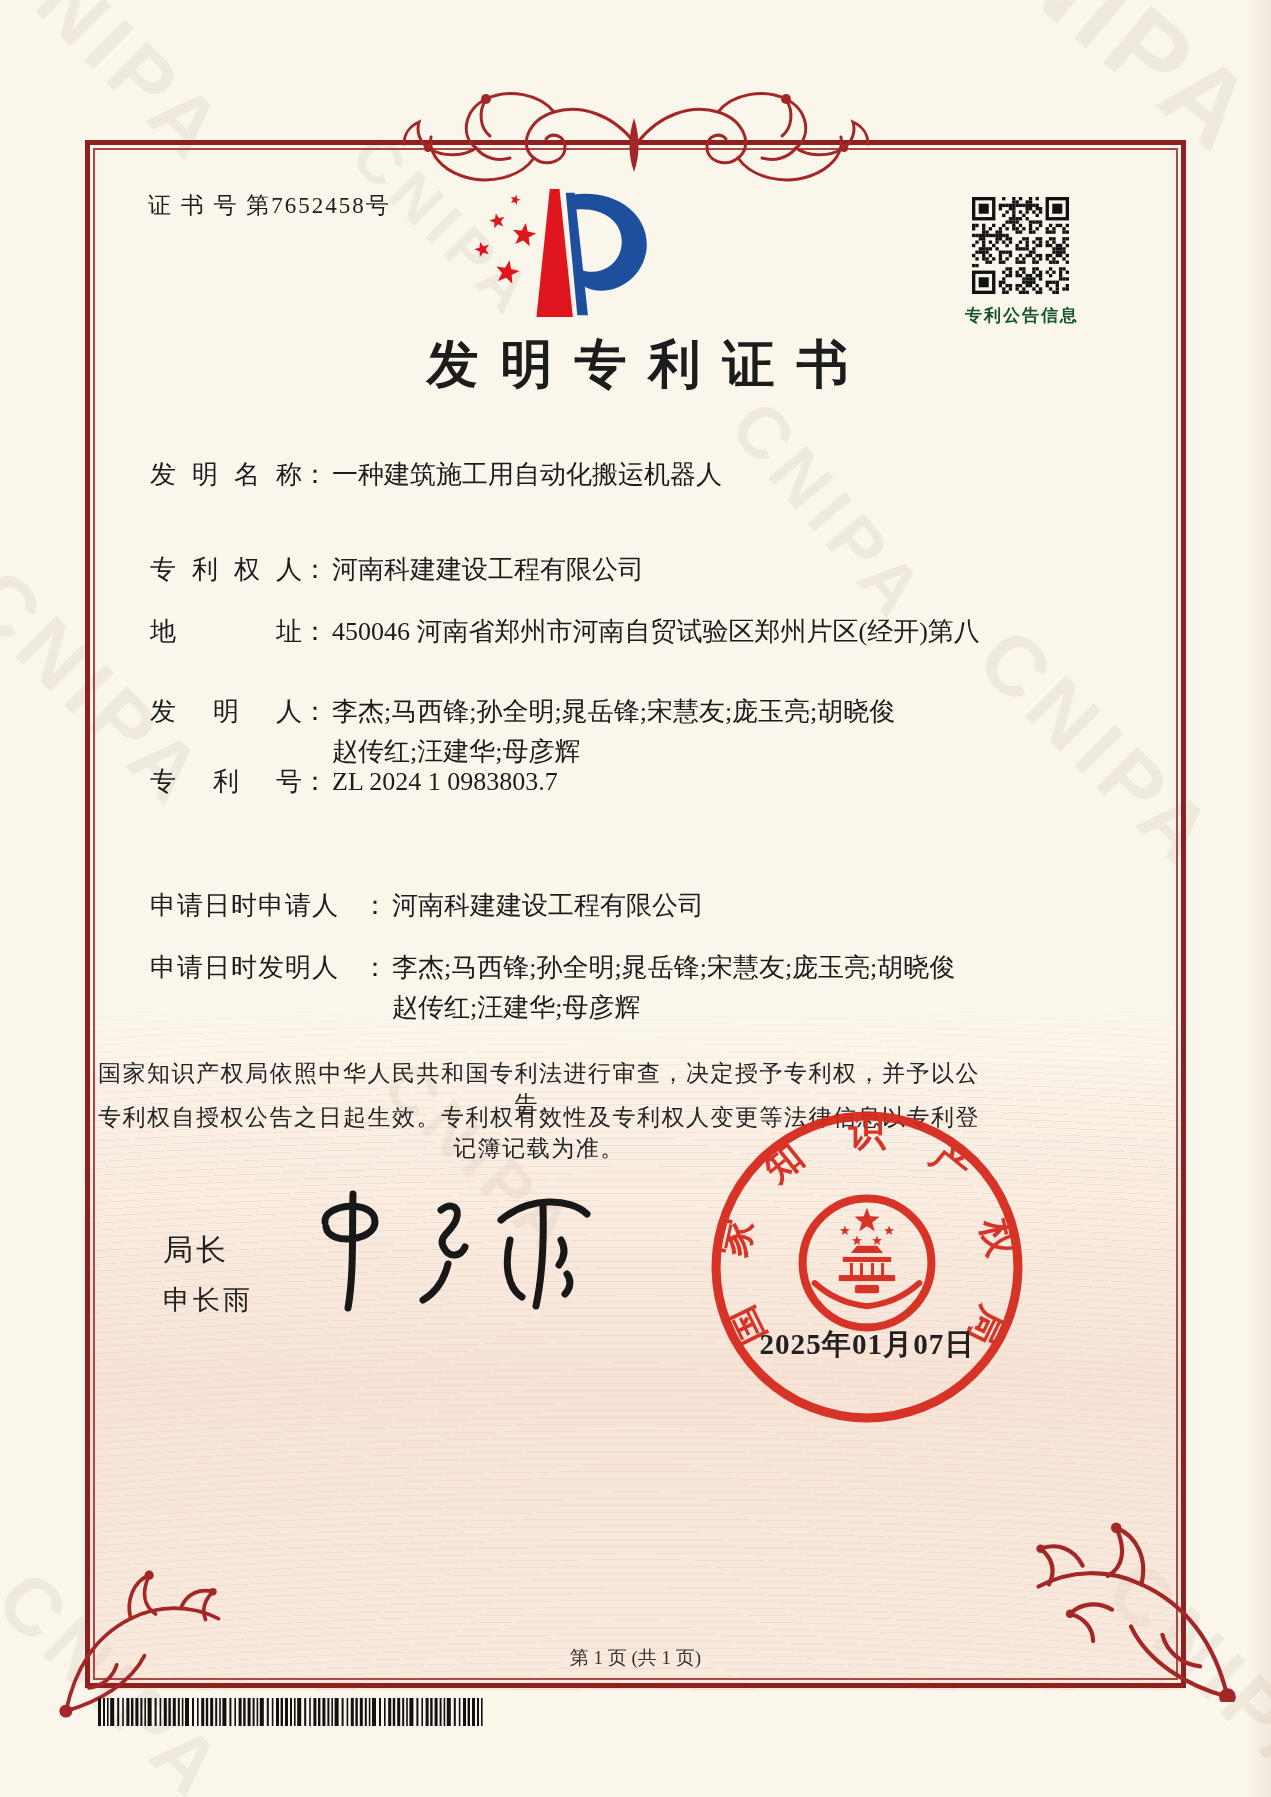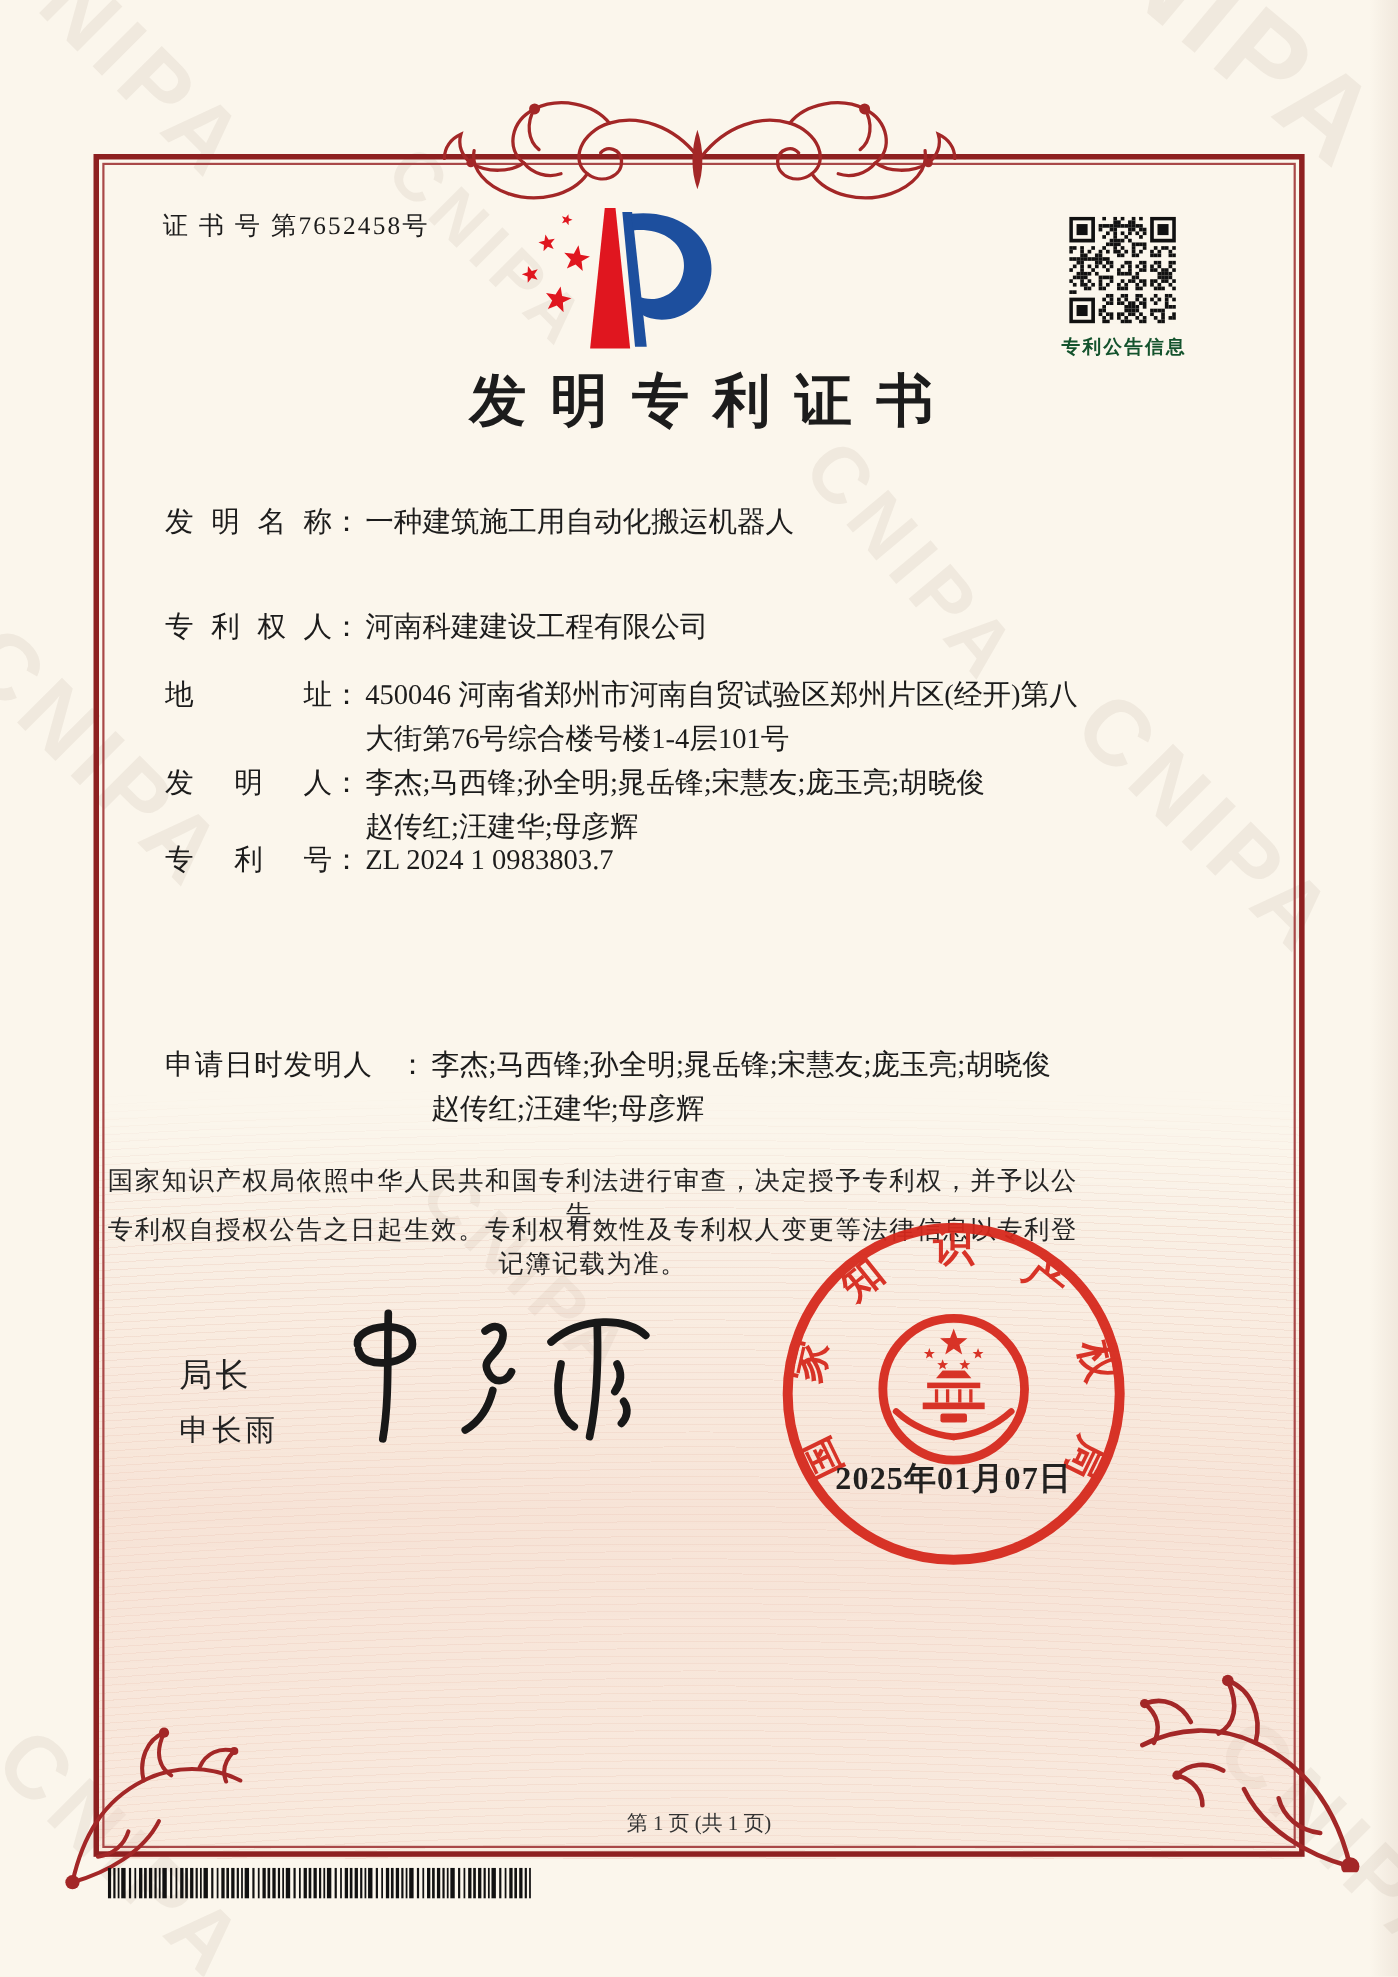--- a/index.html
+++ b/index.html
@@ -472,33 +472,35 @@
   <div class="row" style="top:550px;">
     <span class="lab j4">专利权人</span><span class="colon">：</span><span class="val">河南科建建设工程有限公司</span>
   </div>
 
   <div class="row" style="top:455px;">
     <span class="lab j4">发明名称</span><span class="colon">：</span><span class="val">一种建筑施工用自动化搬运机器人</span>
   </div>
 
   <div class="row" style="top:612px;">
     <span class="lab j4">地址</span><span class="colon">：</span><span class="val">450046 河南省郑州市河南自贸试验区郑州片区(经开)第八</span>
-    <span class="val2">大街第76号综合楼号楼1-4层101号</span>
   </div>
 
   <div class="row" style="top:692px;">
     <span class="lab j4">发明人</span><span class="colon">：</span><span class="val">李杰;马西锋;孙全明;晁岳锋;宋慧友;庞玉亮;胡晓俊</span>
     <span class="val2">赵传红;汪建华;母彦辉</span>
   </div>
 
   <div class="row" style="top:762px;">
     <span class="lab j4">专利号</span><span class="colon">：</span><span class="val">ZL 2024 1 0983803.7</span>
   </div>
 
 
+  <div class="row" style="top:886px;">
+    <span class="lab j7">申请日时申请人</span><span class="colon">：</span><span class="val">河南科建建设工程有限公司</span>
+  </div>
 
   <div class="row" style="top:948px;">
     <span class="lab j7">申请日时发明人</span><span class="colon">：</span><span class="val">李杰;马西锋;孙全明;晁岳锋;宋慧友;庞玉亮;胡晓俊</span>
     <span class="val2 ofs7">赵传红;汪建华;母彦辉</span>
   </div>
 
   <div class="legal" style="top:1058px;">国家知识产权局依照中华人民共和国专利法进行审查，决定授予专利权，并予以公告。</div>
   <div class="legal" style="top:1102px;">专利权自授权公告之日起生效。专利权有效性及专利权人变更等法律信息以专利登记簿记载为准。</div>
 
   <div class="sig-title">局长</div>

